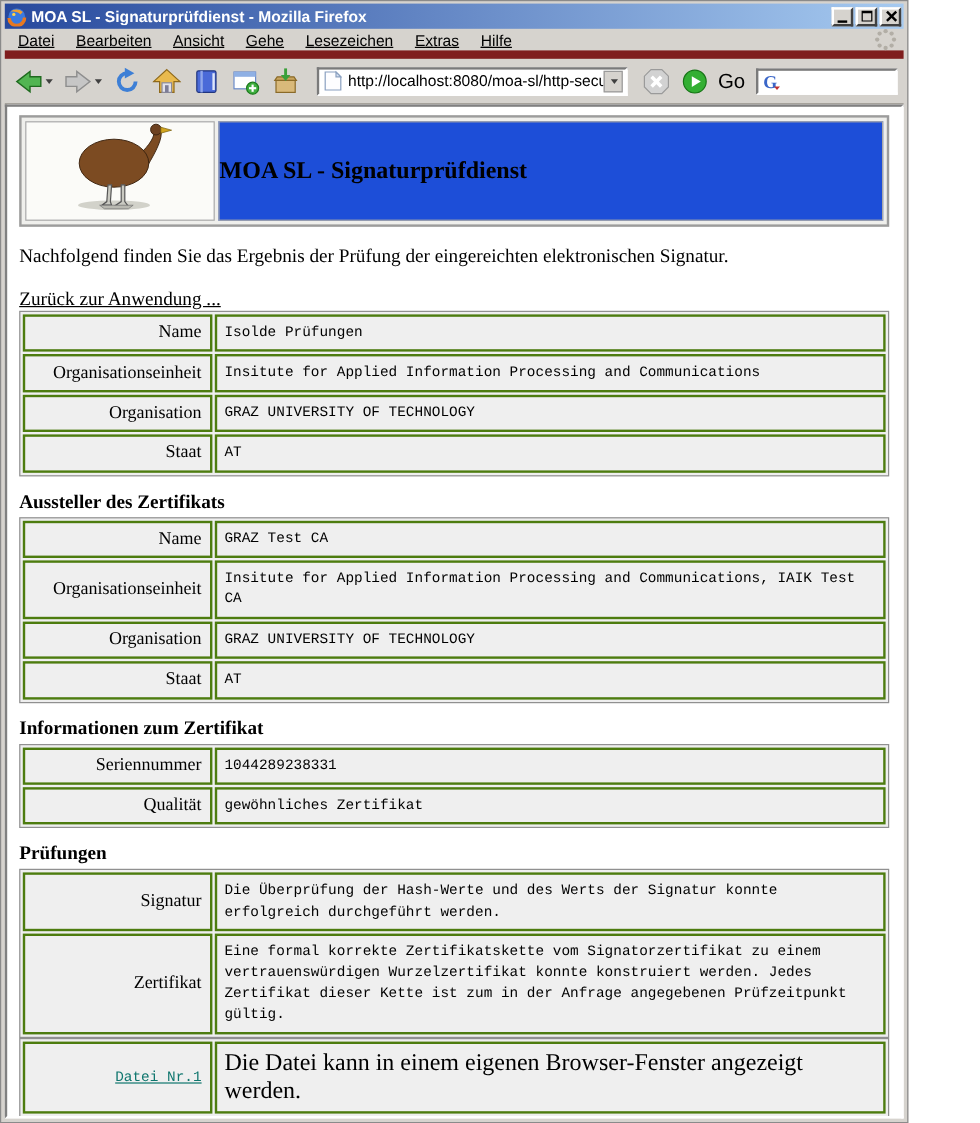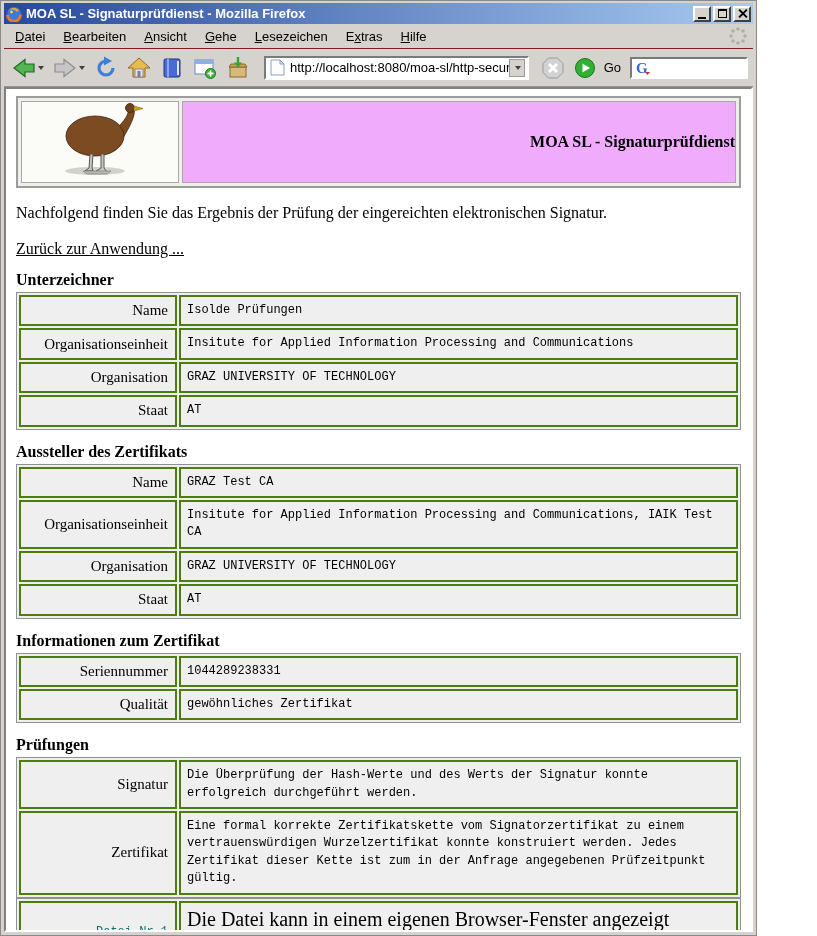--- a/index.html
+++ b/index.html
@@ -35,23 +35,24 @@
   .glyph-close:before, .glyph-close:after {
     content:""; position:absolute; left:4px; top:-1px; width:2px; height:11px; background:#000;
   }
   .glyph-close:before { transform:rotate(45deg); }
   .glyph-close:after  { transform:rotate(-45deg); }
 
   
   .menubar {
     height:25px; flex:0 0 25px;
     display:flex; align-items:center;
-    border-bottom:1px solid #7f1d1d;
+    border-bottom:7px solid #7f1d1d;
     font-size:13px; color:#000;
     padding-left:2px;
+    text-decoration:underline;
   }
   .menu-items { display:flex; flex:1; }
   .menu-item { padding:3px 9px; cursor:pointer; }
   .throbber { width:22px; height:22px; margin-right:4px; }
 
   
   .toolbar {
     height:38px; flex:0 0 38px;
     display:flex; align-items:center;
     padding:0 5px; gap:3px;
@@ -67,21 +68,21 @@
     flex:1; height:24px; margin:0 6px 0 8px;
     background:#fff; border:2px solid; border-color:#7a7a7a #fff #fff #7a7a7a;
     display:flex; align-items:center; padding:0 2px 0 4px;
     font-size:13px; min-width:0;
   }
   .urlbar .url-text { flex:1; white-space:nowrap; overflow:hidden; cursor:text; }
   .url-drop {
     width:16px; height:18px; background:#d6d3ce;
     border:1px solid #9a9a9a; display:flex; align-items:center; justify-content:center; cursor:pointer;
   }
-  .go-label { font-size:13px; margin:0 6px 0 2px; cursor:pointer; }
+  .go-label { font-size:17px; margin:0 6px 0 2px; cursor:pointer; }
   .searchbox {
     width:118px; height:22px; background:#fff;
     border:2px solid; border-color:#7a7a7a #fff #fff #7a7a7a;
     display:flex; align-items:center; padding:0 3px; cursor:text;
   }
 
   
   .content {
     flex:1; background:#fff;
     border:2px solid; border-color:#808080 #fff #fff #808080;
@@ -90,21 +91,21 @@
     font-family:"Liberation Serif","DejaVu Serif",serif;
     font-size:16px; color:#000;
   }
 
   table.header-table {
     width:100%; border-collapse:separate; border-spacing:3px;
     background:#efefec; border:2px solid #9c9c9c;
   }
   .header-table td { border:1px solid #a8a8a8; }
   .header-cell-logo { width:158px; height:80px; background:#fbfbf8; text-align:center; vertical-align:middle; }
-  .header-cell-title { background:#f0abfc; text-align:right; vertical-align:middle; font-weight:bold; font-size:16px; }
+  .header-cell-title { background:#1d4ed8; text-align:left; vertical-align:middle; font-weight:bold; font-size:20px; }
 
   .intro { margin-top:16px; }
   .app-link { display:inline-block; margin-top:18px; color:#000000; text-decoration:underline; cursor:pointer; }
   .bottom-link { margin-top:16px; }
 
   .section-heading { font-weight:bold; font-size:16px; margin:13px 0 3px 0; }
 
   table.data-table {
     width:100%; border-collapse:separate; border-spacing:2px;
     background:#efefef; border:1px solid #909090;
@@ -279,21 +280,20 @@
         <td class="header-cell-title">MOA SL - Signaturprüfdienst</td>
       </tr>
     </tbody>
       </table>
 
     <div class="intro">Nachfolgend finden Sie das Ergebnis der Prüfung der eingereichten elektronischen Signatur.</div>
 
     <a class="app-link">Zurück zur Anwendung ...</a>
 
     <div>
-        <div class="section-heading">Unterzeichner</div>
         <table class="data-table">
           <tbody>
             <tr>
               <td class="cell-label">Name</td>
               <td class="cell-value mono-value">Isolde Prüfungen</td>
             </tr>
             <tr>
               <td class="cell-label">Organisationseinheit</td>
               <td class="cell-value mono-value">Insitute for Applied Information Processing and Communications</td>
             </tr>

